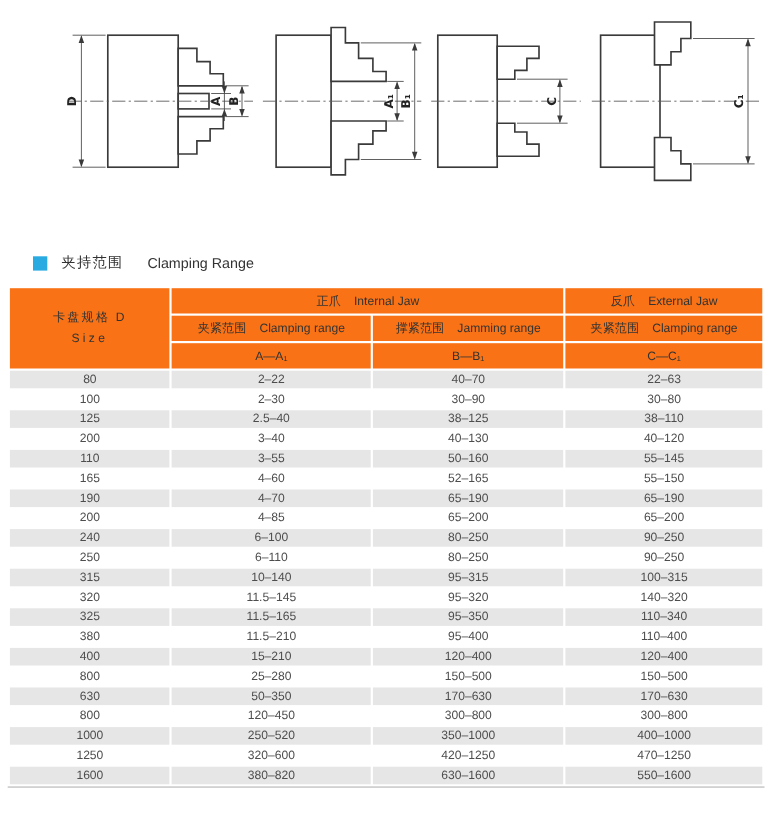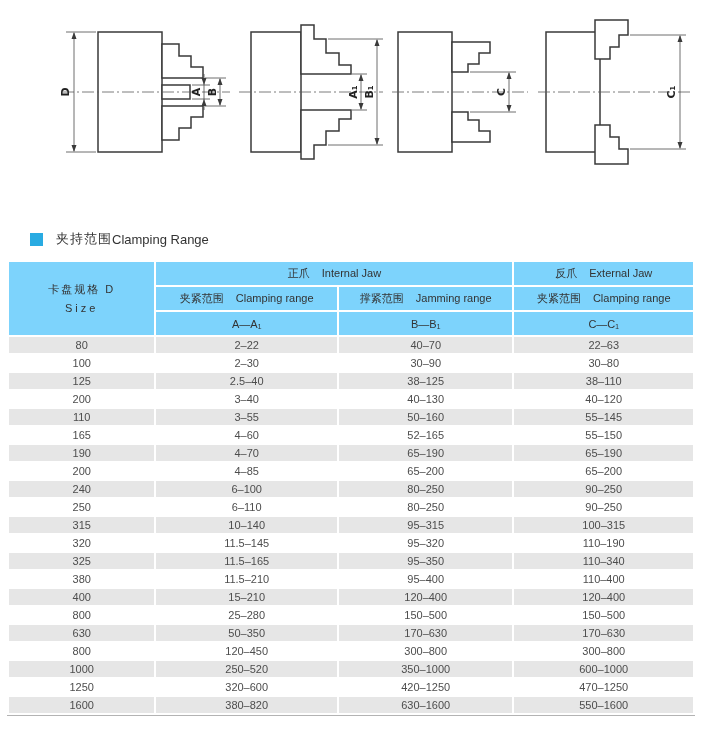--- a/index.html
+++ b/index.html
@@ -24,30 +24,30 @@
   .thin  { stroke:#4a4a4a; stroke-width:0.8; fill:none; }
   .cl    { stroke:#5a5a5a; stroke-width:0.8; fill:none; stroke-dasharray:12 3 2 3; }
   .arr   { fill:#3a3a3a; stroke:none; }
 
   
   .section-title {
     margin:54px 0 0 30px; display:flex; align-items:center;
     font-size:13px; color:#333;
   }
   .bullet { width:13px; height:13px; display:inline-block; margin-right:13px; }
-  .title-zh { letter-spacing:1px; }
+  .title-zh { margin-right:22px; letter-spacing:1px; }
 
   
   table {
     border-collapse:separate; border-spacing:2px 2px;
     margin:12px auto 0 auto; width:688px; table-layout:fixed;
     border-bottom:1px solid #b3b3b3;
   }
   th, td { text-align:center; vertical-align:middle; font-weight:normal; }
-  thead th { background:#7dd3fc; color:#333; font-size:11px; height:23px; }
+  thead th { background:#f97316; color:#333; font-size:11px; height:23px; }
   thead .sym { font-size:11px; }
   tbody td { font-size:11px; color:#4d4d4d; height:14px; padding:1px 0; line-height:14px; }
   tbody tr:nth-child(odd) td { background:#e6e6e6; }
   .size-head { line-height:19px; }
   .size-zh { letter-spacing:2px; }
   .size-en { letter-spacing:3px; }
   .pair .zh { margin-right:12px; }
 </style>
 </head>
 <body>
@@ -235,21 +235,21 @@
         <tr>
           <td>315</td>
           <td>10–140</td>
           <td>95–315</td>
           <td>100–315</td>
         </tr>
         <tr>
           <td>320</td>
           <td>11.5–145</td>
           <td>95–320</td>
-          <td>110–190</td>
+          <td>140–320</td>
         </tr>
         <tr>
           <td>325</td>
           <td>11.5–165</td>
           <td>95–350</td>
           <td>110–340</td>
         </tr>
         <tr>
           <td>380</td>
           <td>11.5–210</td>
@@ -277,21 +277,21 @@
         <tr>
           <td>800</td>
           <td>120–450</td>
           <td>300–800</td>
           <td>300–800</td>
         </tr>
         <tr>
           <td>1000</td>
           <td>250–520</td>
           <td>350–1000</td>
-          <td>600–1000</td>
+          <td>400–1000</td>
         </tr>
         <tr>
           <td>1250</td>
           <td>320–600</td>
           <td>420–1250</td>
           <td>470–1250</td>
         </tr>
         <tr>
           <td>1600</td>
           <td>380–820</td>

